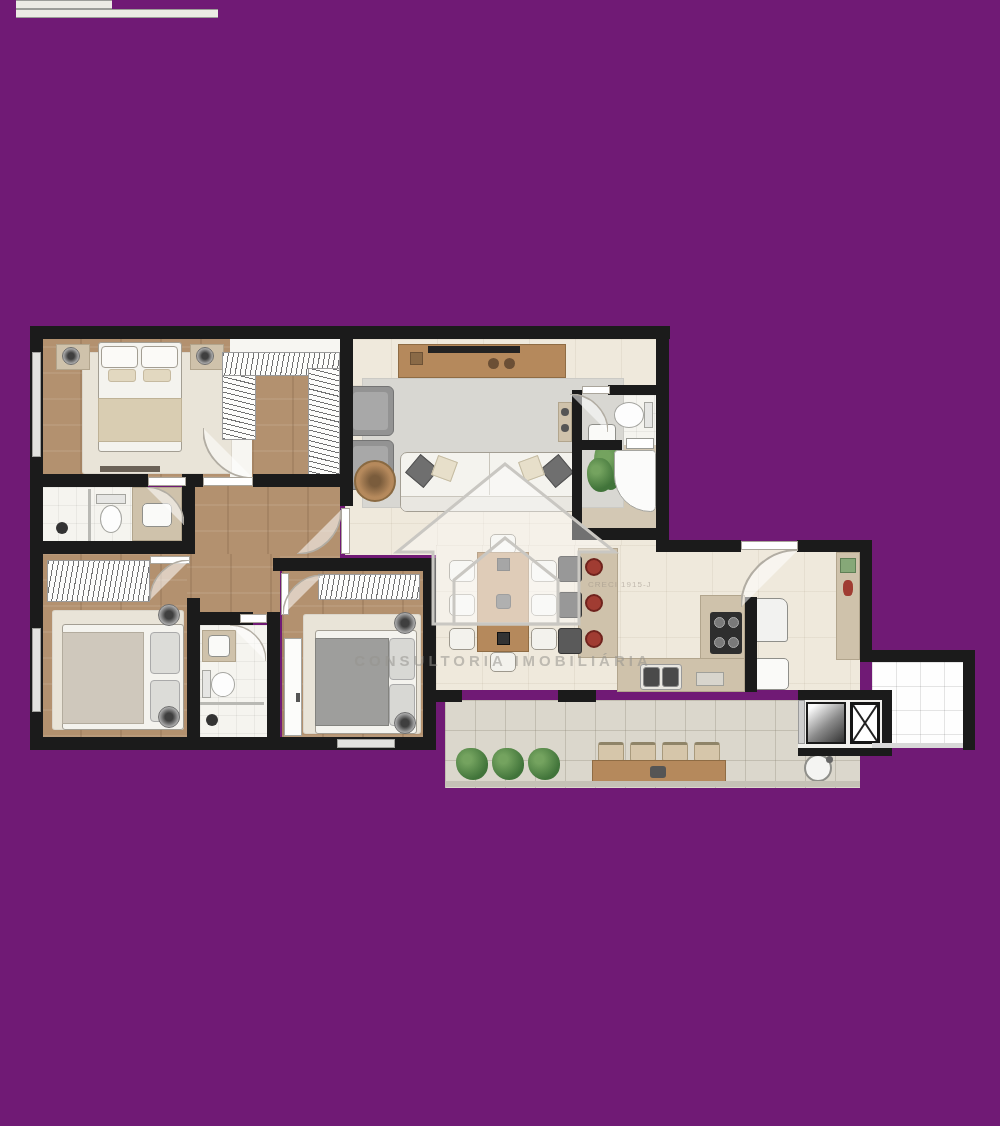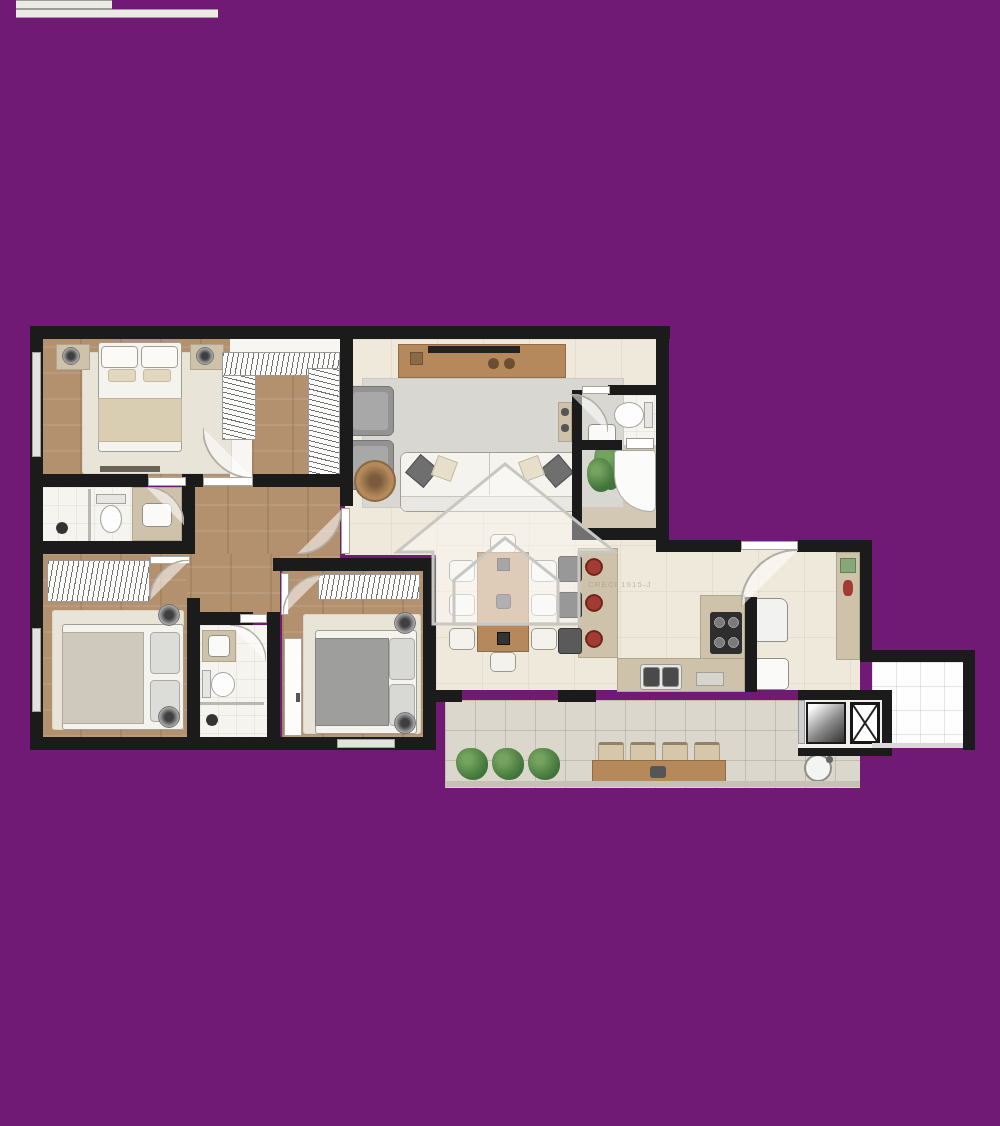--- a/index.html
+++ b/index.html
@@ -288,14 +288,15 @@
   <div class="leaf" style="left:741px;top:541px;width:57px;height:9px;"></div>
   <svg class="arc" style="left:741px;top:550px;transform:scaleX(-1);" width="57" height="57" viewBox="0 0 40 40" preserveAspectRatio="none">
       <path d="M0 0 A40 40 0 0 1 40 40" fill="rgba(255,255,255,.55)" stroke="#b2ada3" stroke-width="1.5"></path>
     </svg>
 
   <svg class="f" style="left:383px;top:452px;" width="245" height="185" viewBox="0 0 245 185">
     <path d="M122 12 L232 100 L196 100 L196 172 L50 172 L50 100 L14 100 Z" fill="rgba(255,255,255,0.38)" stroke="#c9c7c2" stroke-width="3"></path>
     <path d="M122 86 L175 128 L175 172 L71 172 L71 128 Z" fill="rgba(255,255,255,0.30)" stroke="#c9c7c2" stroke-width="3"></path>
   </svg>
   <div class="wm wm-creci" style="left:588px;top:580px;width:80px;">CRECI 1915-J</div>
+  <div class="wm wm-tag" style="left:348px;top:652px;width:310px;">CONSULTORIA IMOBILIÁRIA</div>
 
 </div>
 
 </body></html>

